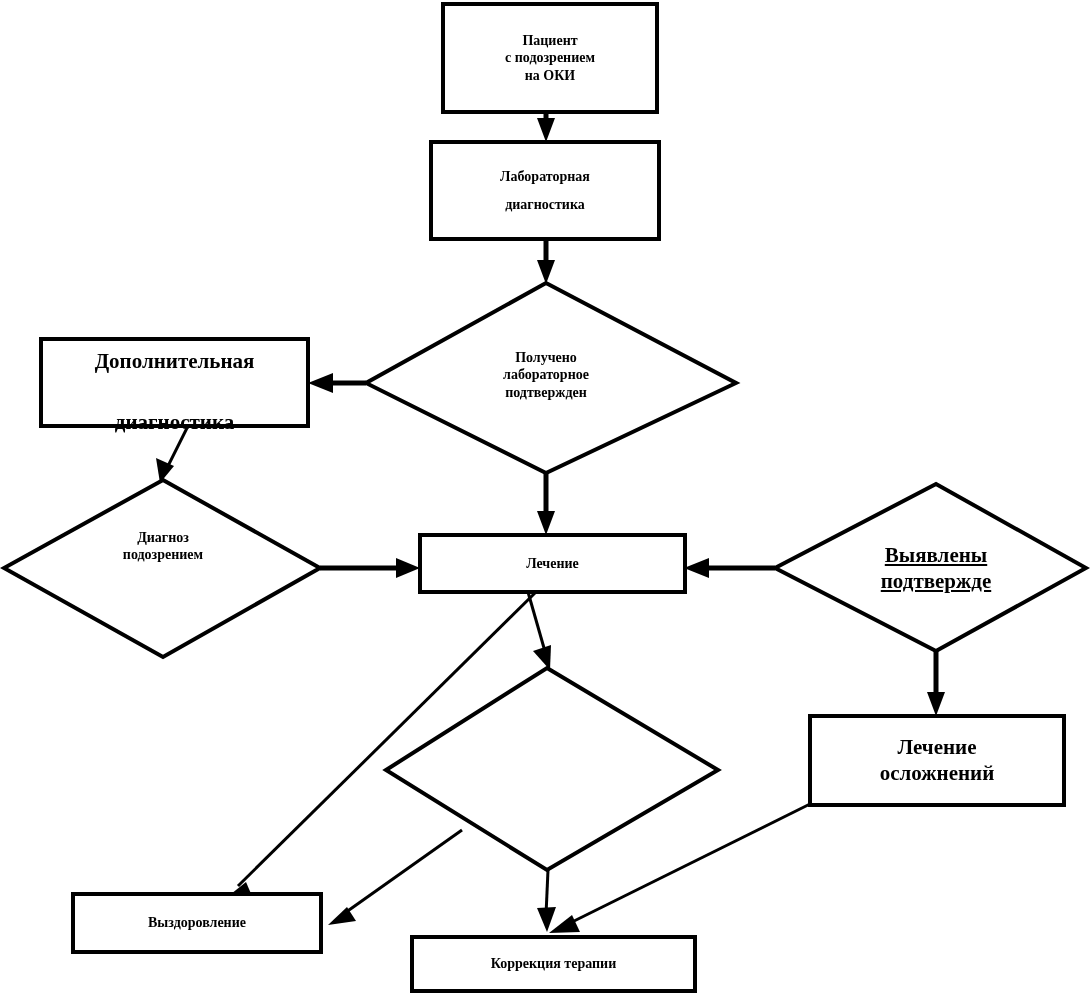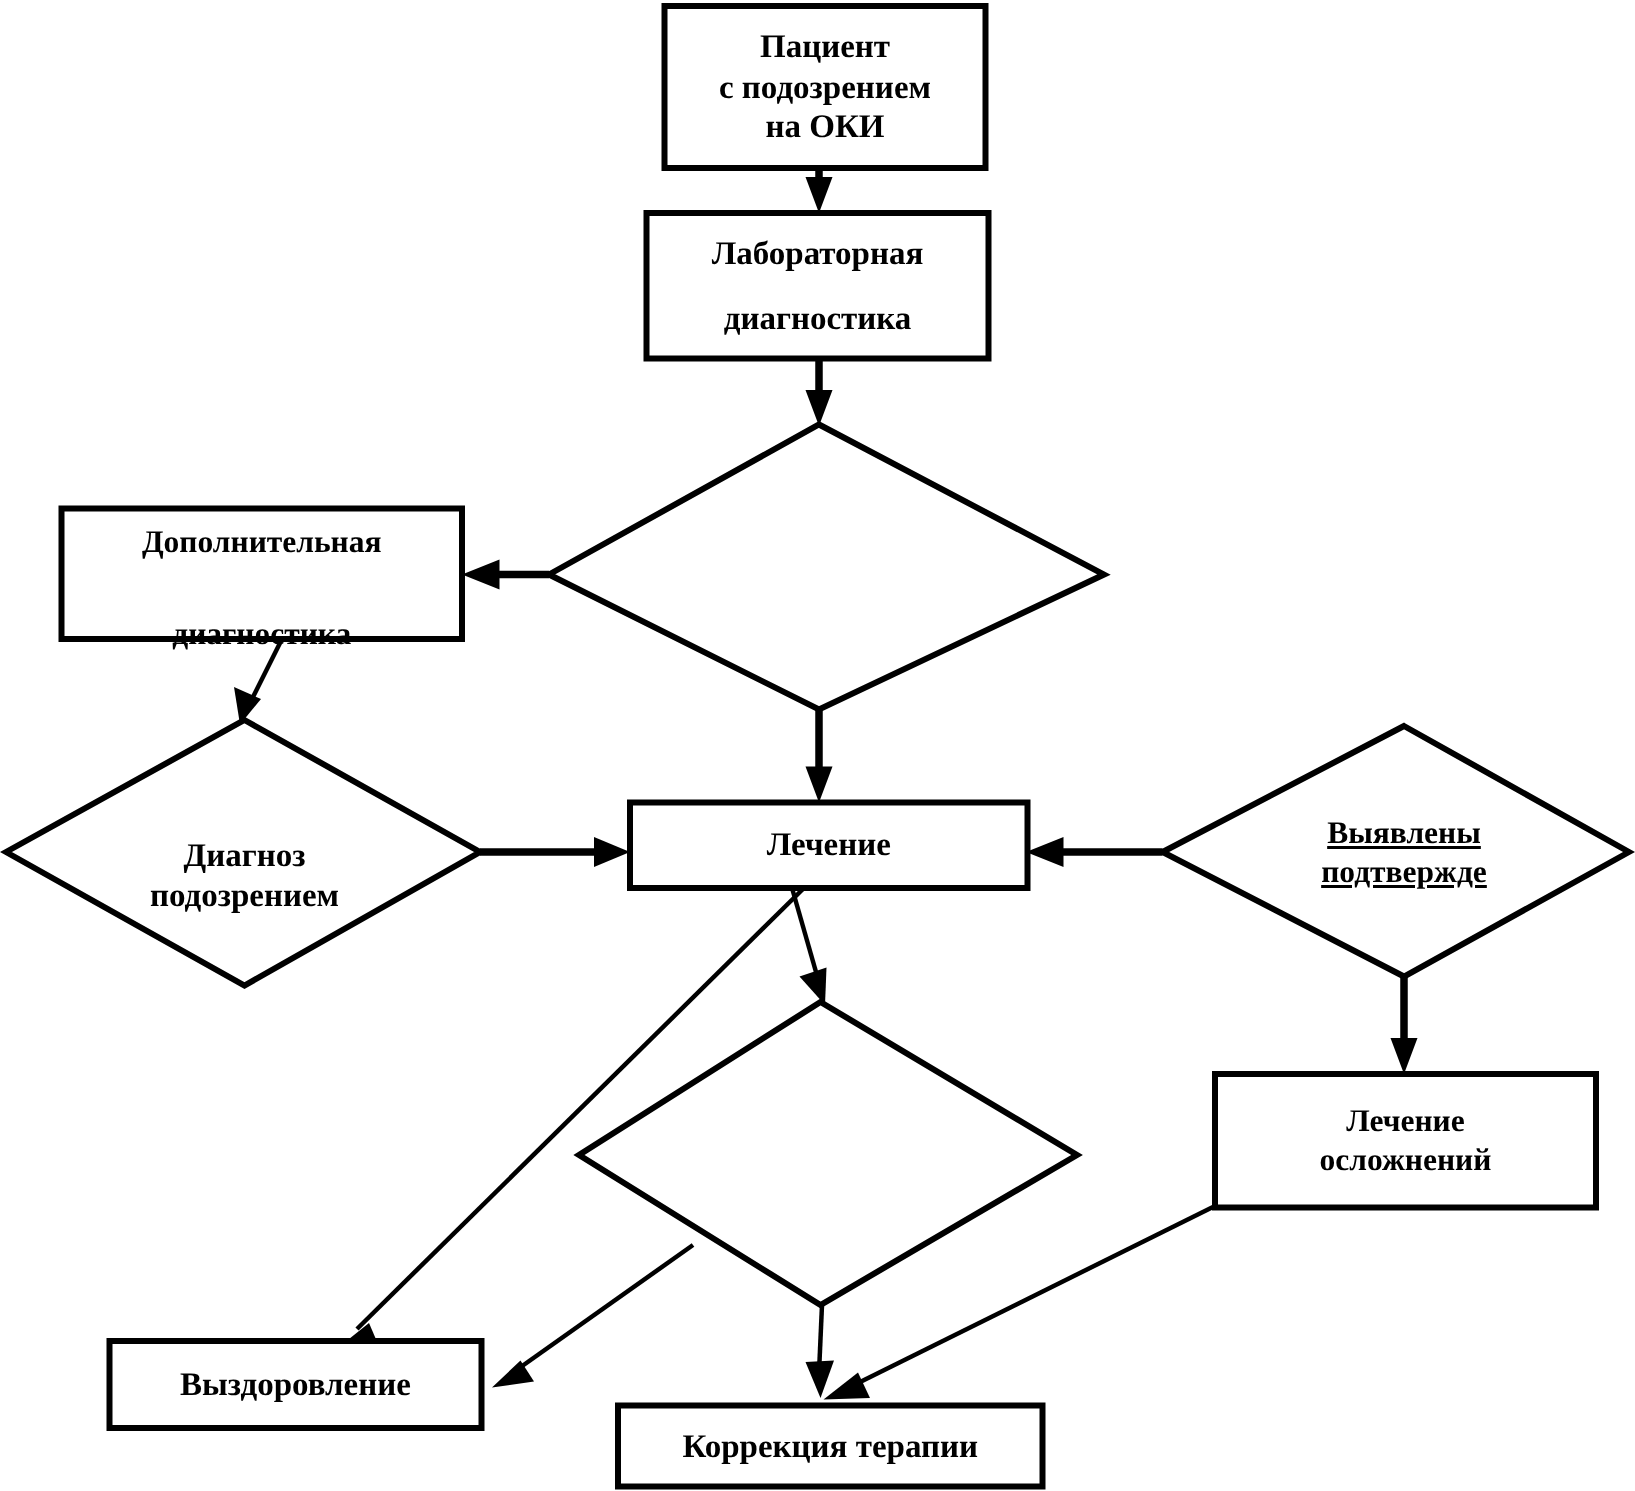--- a/index.html
+++ b/index.html
@@ -54,21 +54,21 @@
     justify-content: center;
     text-align: center;
     font-family: "Liberation Serif", "DejaVu Serif", serif;
     font-weight: bold;
     color: #000000;
     pointer-events: none;
     line-height: 1.22;
   }
   .node-label span { display: block; white-space: nowrap; }
   .fs-21 { font-size: 21px; }
-  .fs-22 { font-size: 22px; }
+  .fs-22 { font-size: 14px; }
   .lh-wide { line-height: 1.95; text-align: center; }
   .clip-bottom { overflow: hidden; }
 </style>
 </head>
 <body>
 
 <div id="flowchart-root">
 
   <svg class="diagram" viewBox="0 0 1090 994">
 
@@ -165,27 +165,32 @@
     <span>Пациент</span>
     <span>с подозрением</span>
     <span>на ОКИ</span>
   </div>
 
   <div class="node-label fs-22 lh-wide" style="left:431px; top:142px; width:228px; height:97px;">
     <span>Лабораторная</span>
     <span>диагностика</span>
   </div>
 
+  <div class="node-label fs-22 clip-bottom" style="left:406px; top:330px; width:280px; height:90px;">
+    <span>Получено</span>
+    <span>лабораторное</span>
+    <span>подтвержден</span>
+  </div>
 
   <div class="node-label fs-21" style="left:41px; top:349px; width:267px; height:87px;justify-content:space-between;">
     <span>Дополнительная</span>
     <span>диагностика</span>
   </div>
 
-  <div class="node-label fs-22" style="left:34px; top:546px; width:258px; height:76px;">
+  <div class="node-label fs-22" style="left:34px; top:508px; width:258px; height:76px;">
     <span>Диагноз</span>
     <span>подозрением</span>
   </div>
 
   <div class="node-label fs-22" style="left:420px; top:535px; width:265px; height:57px;">
     <span>Лечение</span>
   </div>
 
   <div class="node-label fs-21" style="left:820px; top:530px; width:232px; height:78px;text-decoration:underline;">
     <span>Выявлены</span>

